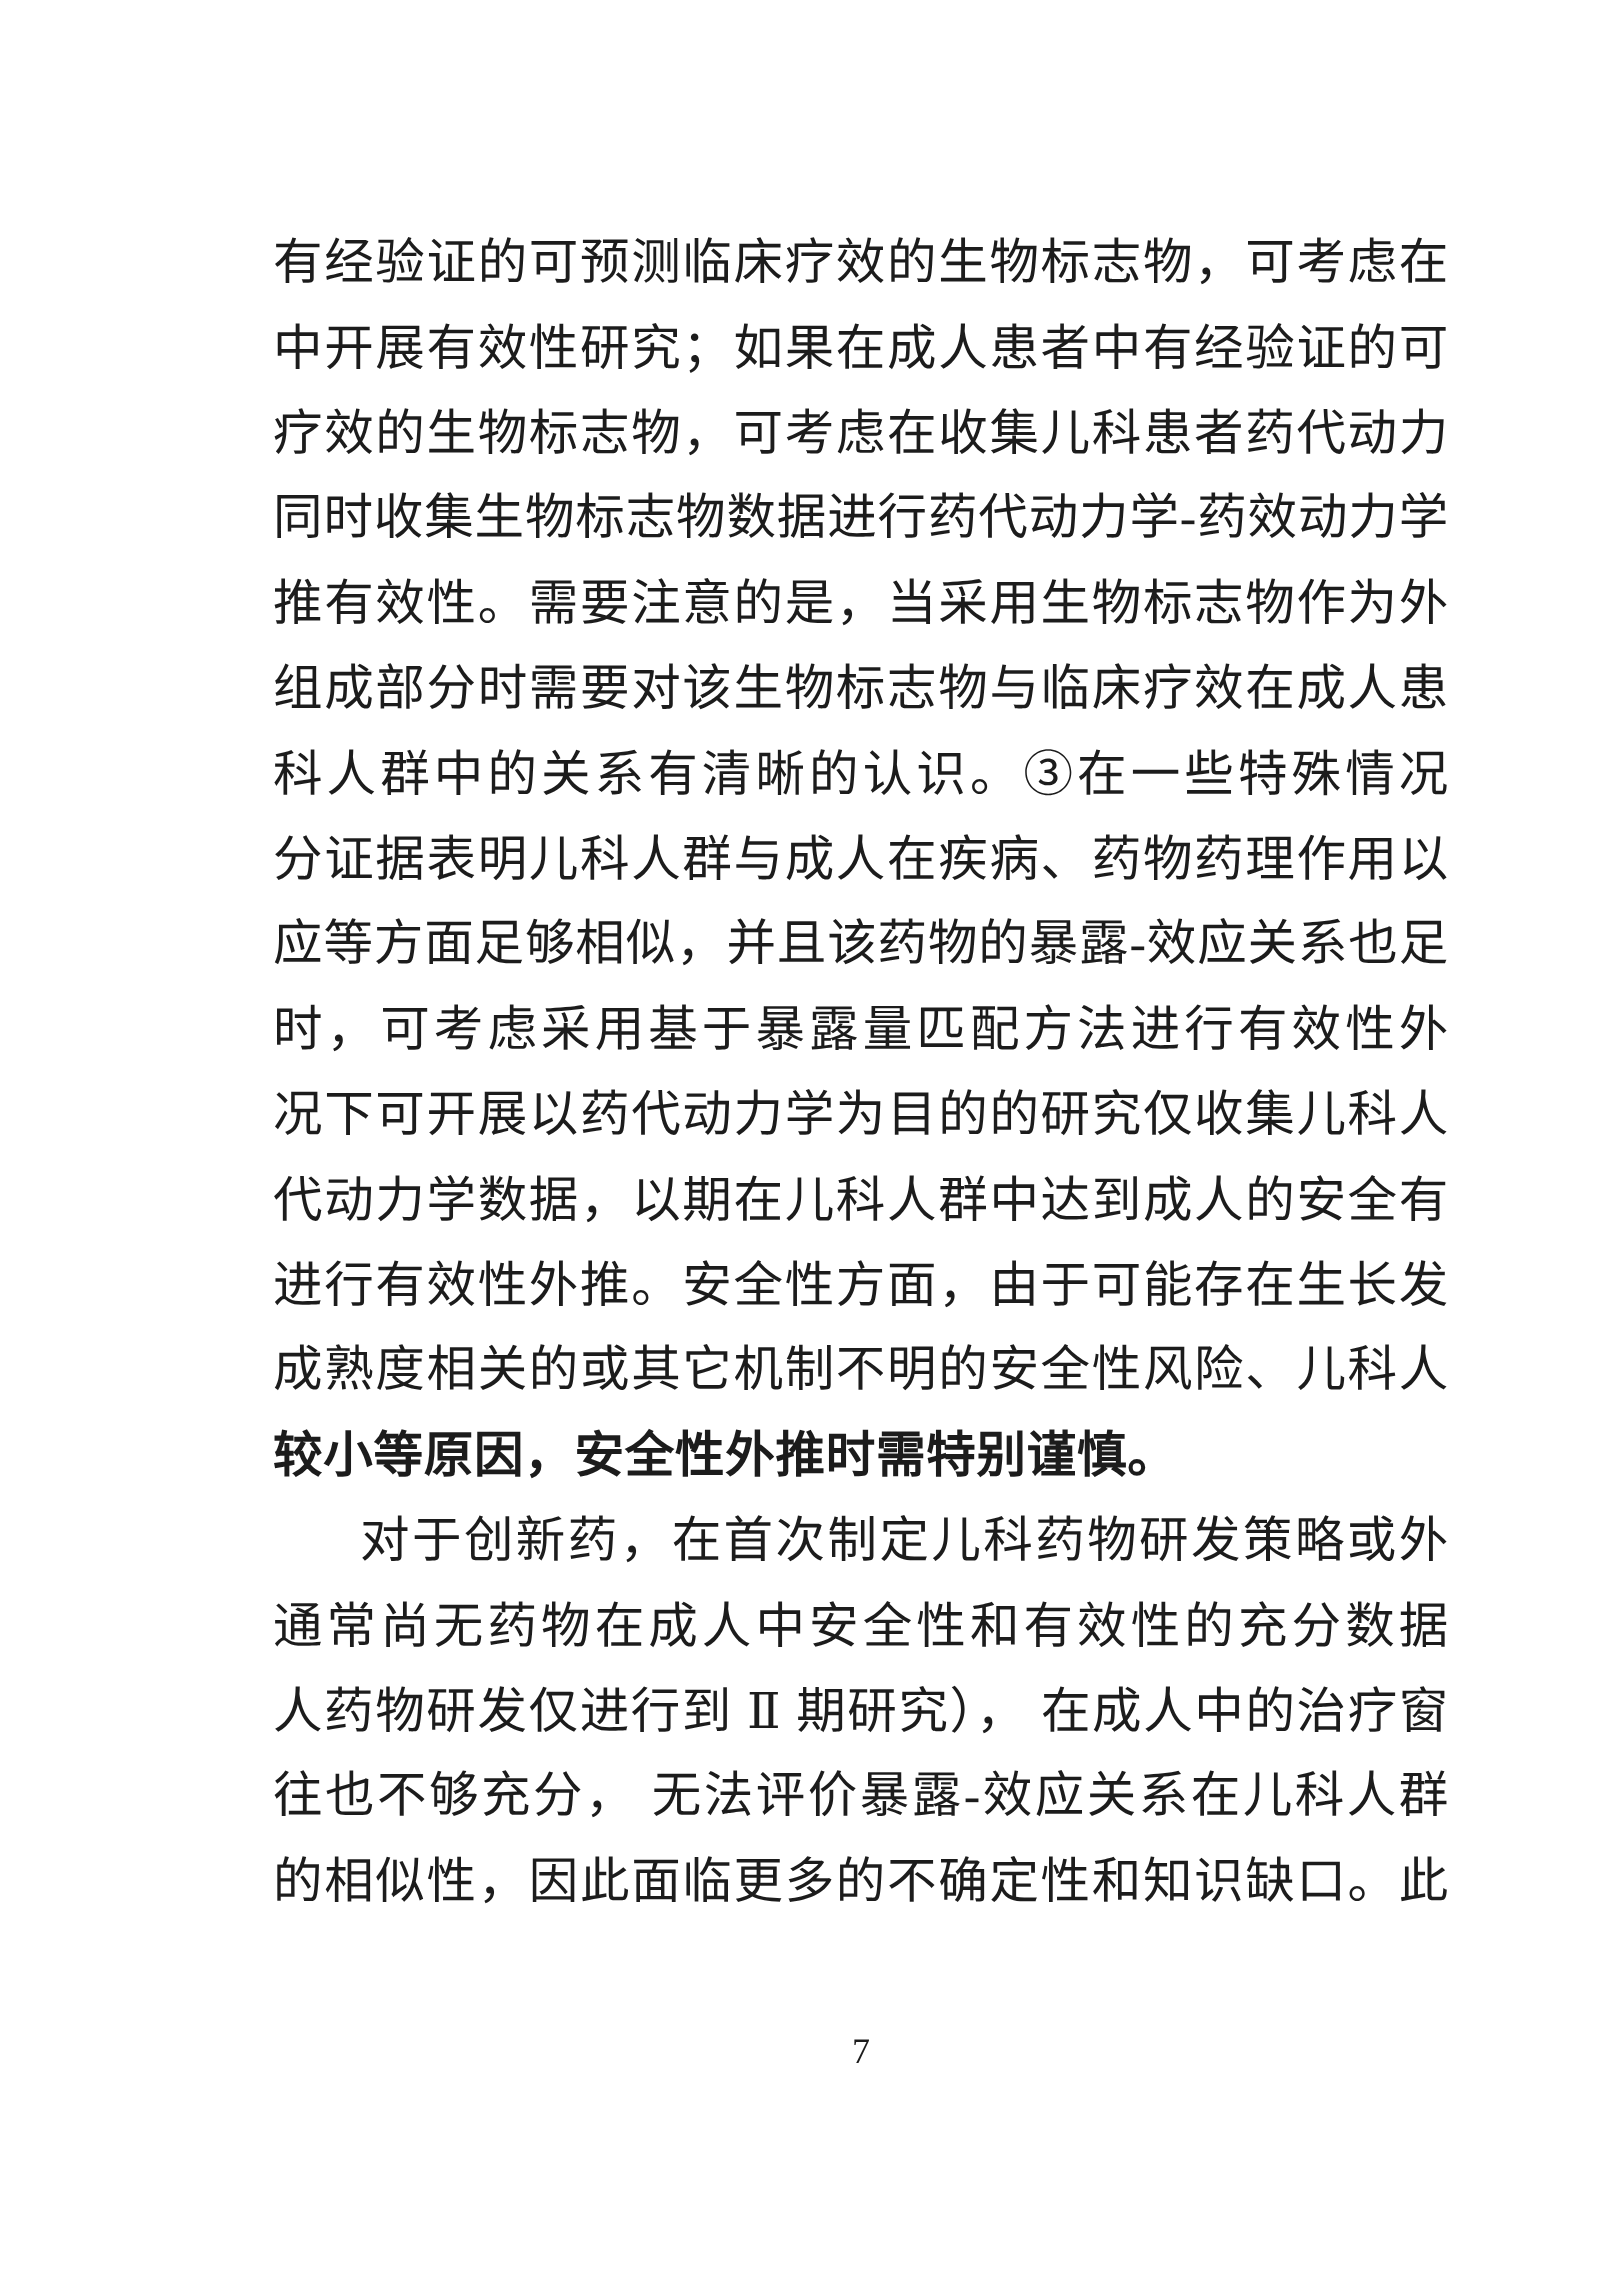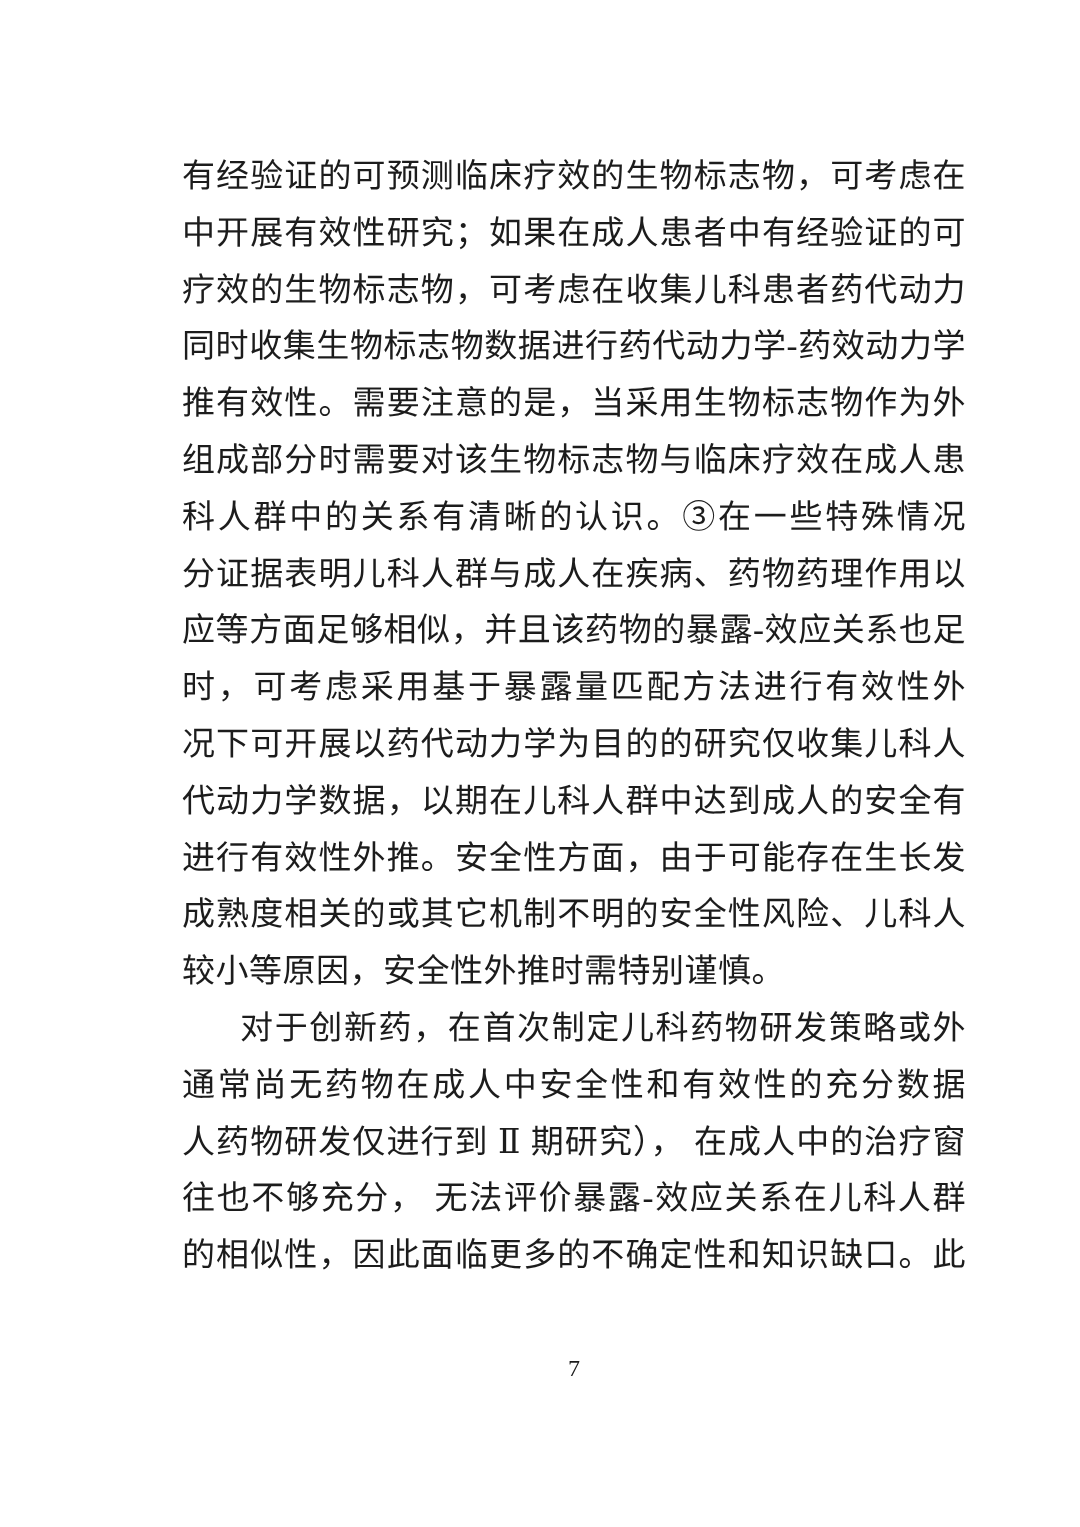--- a/index.html
+++ b/index.html
@@ -29,20 +29,21 @@
     white-space: nowrap;
     text-align: justify;
     text-align-last: justify;
     letter-spacing: 0.5px;
     white-space: normal;
     overflow: hidden;
   }
   .line.no-justify {
     text-align: right;
     text-align-last: left;
+    font-weight: bold;
   }
   .line.indent {
     padding-left: 58px;
   }
   .page-footer {
     position: absolute;
     top: 1352px;
     left: 182px;
     width: 784px;
     text-align: center;

